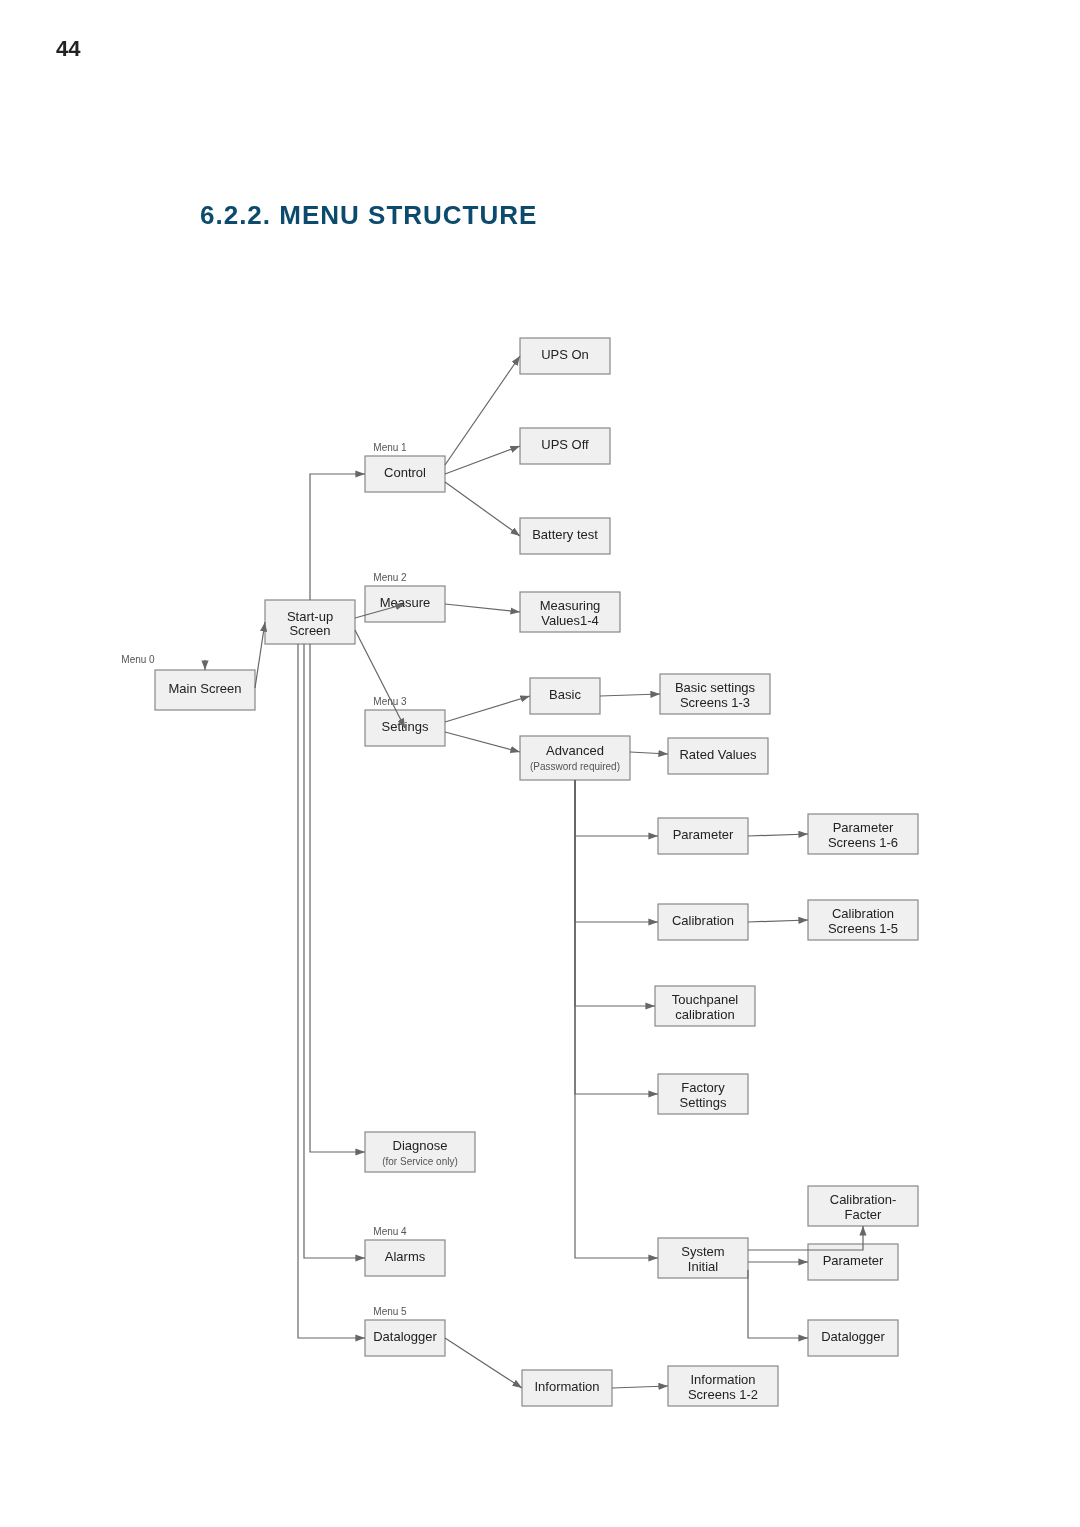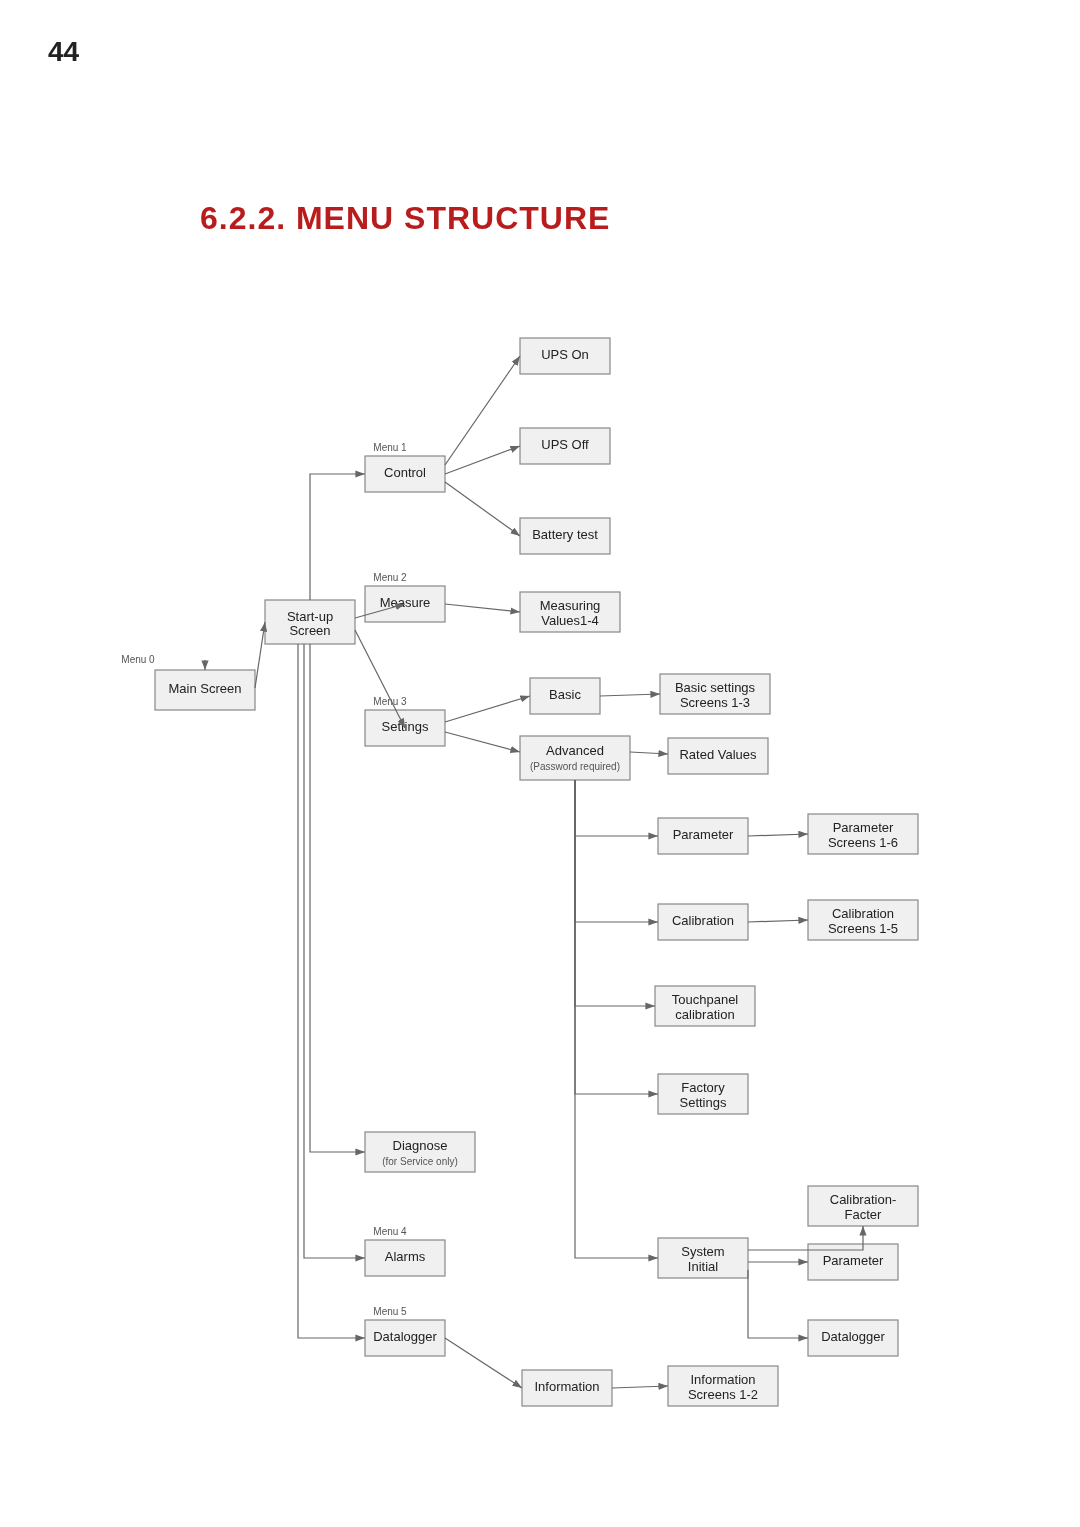--- a/index.html
+++ b/index.html
@@ -6,32 +6,32 @@
     body {
       background: #fff;
       font-family: Arial, sans-serif;
       width: 1080px;
       min-height: 1527px;
       position: relative;
     }
     .page-number {
       position: absolute;
       top: 36px;
-      left: 48px;
-      font-size: 28px;
+      left: 56px;
+      font-size: 22px;
       font-weight: bold;
       color: #222;
     }
     .section-title {
       position: absolute;
       top: 200px;
       left: 200px;
-      font-size: 32px;
+      font-size: 26px;
       font-weight: bold;
-      color: #b91c1c;
+      color: #0c4a6e;
       letter-spacing: 1px;
       text-align: right;
     }
     .diagram-container {
       position: absolute;
       top: 270px;
       left: 0;
       width: 1080px;
       height: 1230px;
     }

